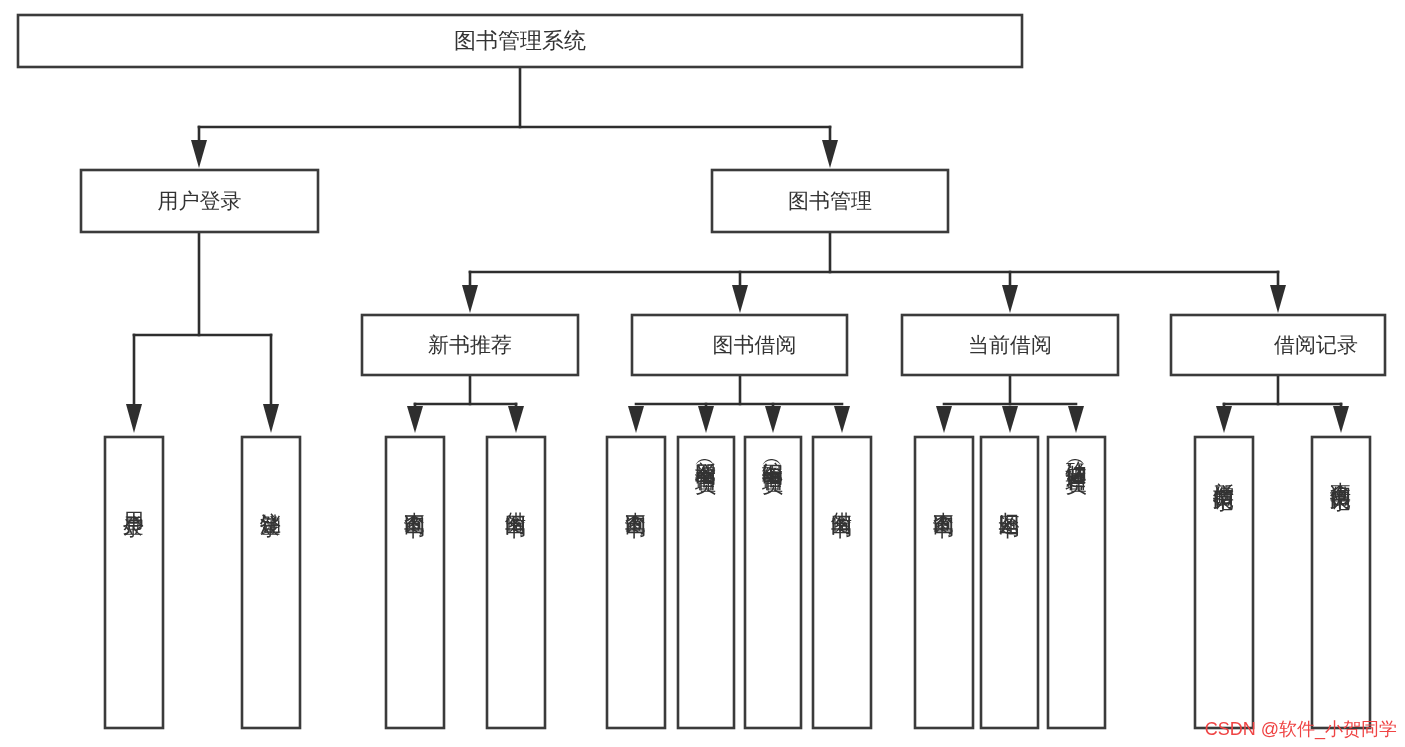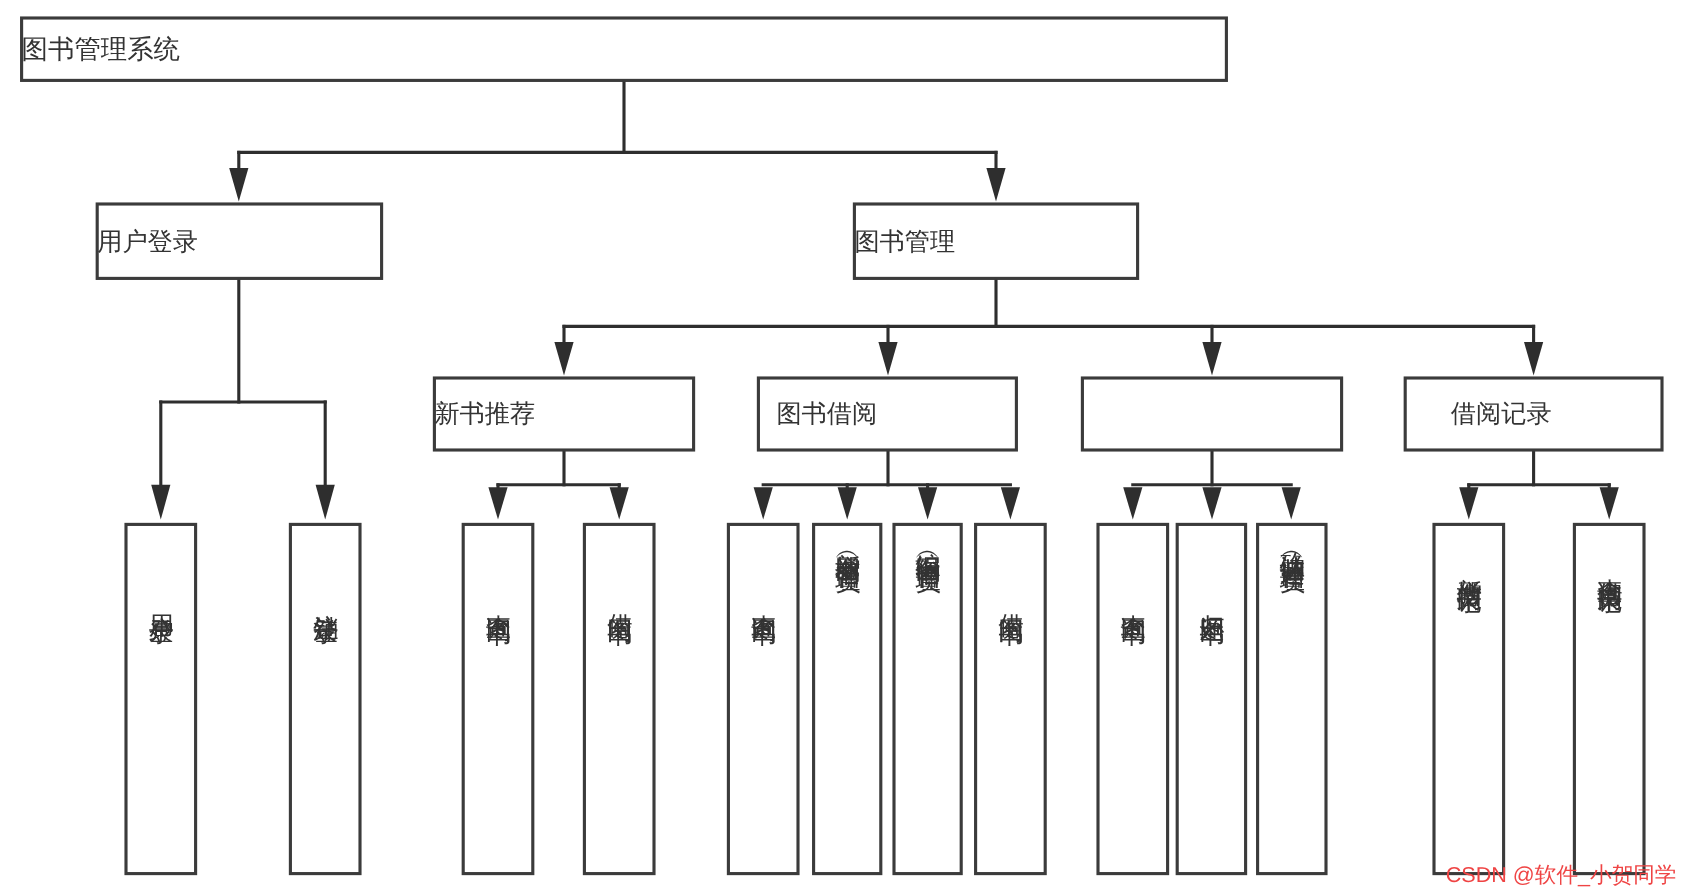--- a/index.html
+++ b/index.html
@@ -50,21 +50,21 @@
     font-size: 21px;
     line-height: 1.0;
     color: #333333;
     letter-spacing: 2px;
     white-space: nowrap;
   }
   .horiz-text-holder {
     position: absolute;
     display: flex;
     align-items: center;
-    justify-content: flex-start;
+    justify-content: center;
     pointer-events: none;
   }
   .horiz-text {
     font-family: "Liberation Sans", "DejaVu Sans", sans-serif;
     font-size: 21px;
     color: #333333;
     white-space: nowrap;
   }
   .horiz-text.root {
     font-size: 22px;
@@ -198,20 +198,23 @@
   </div>
 
   <div class="horiz-text-holder" style="left:362px; top:315px; width:216px; height:60px;">
     <span class="horiz-text">新书推荐</span>
   </div>
 
   <div class="horiz-text-holder" style="left:632px; top:315px; width:215px; height:60px;padding-left:15px;">
     <span class="horiz-text">图书借阅</span>
   </div>
 
+  <div class="horiz-text-holder" style="left:902px; top:315px; width:216px; height:60px;">
+    <span class="horiz-text">当前借阅</span>
+  </div>
 
   <div class="horiz-text-holder" style="left:1171px; top:315px; width:214px; height:60px;padding-left:38px;">
     <span class="horiz-text">借阅记录</span>
   </div>
 
   <div class="vert-text-holder" style="left:105px; top:495px; width:58px; height:233px;">
     <span class="vert-text">用户登录</span>
   </div>
 
   <div class="vert-text-holder" style="left:242px; top:495px; width:58px; height:233px;">

